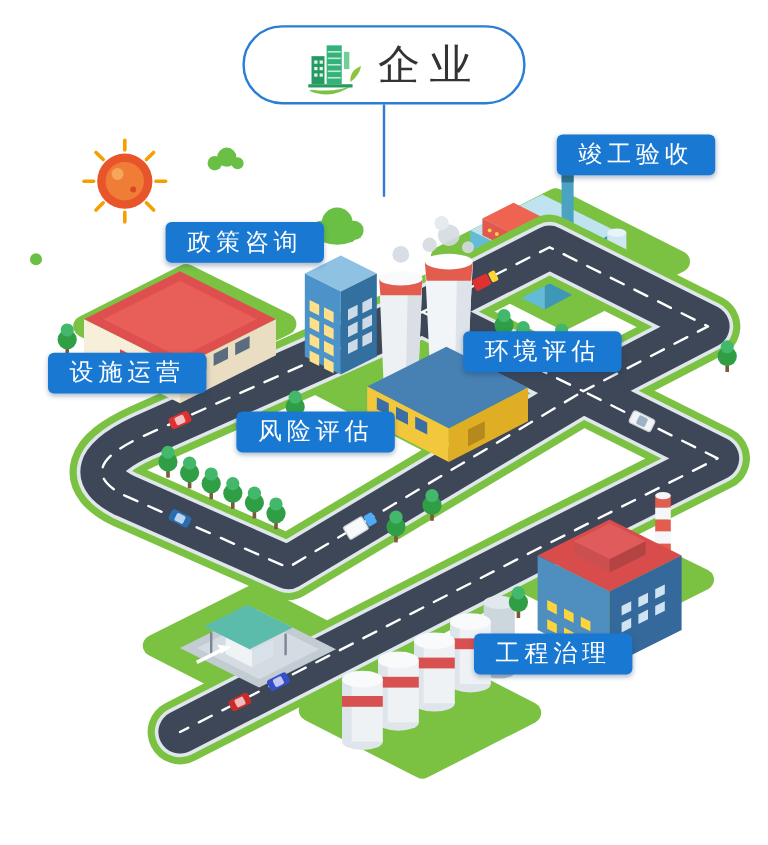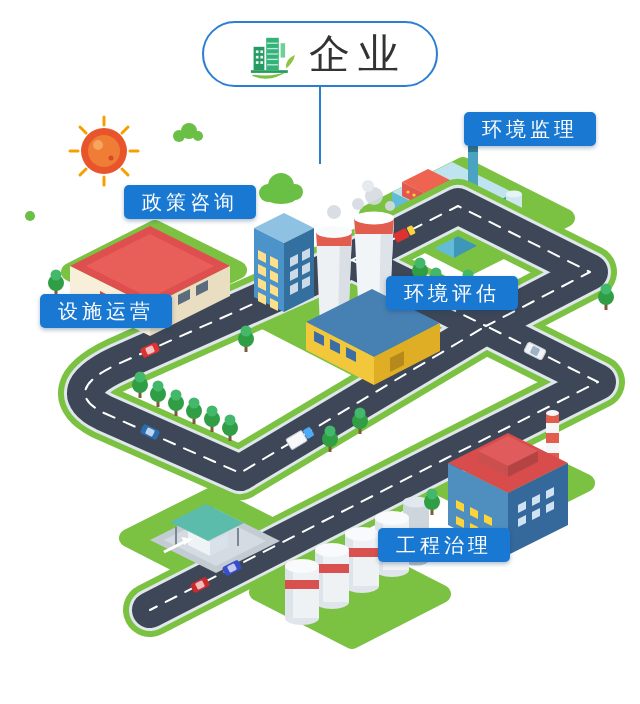--- a/index.html
+++ b/index.html
@@ -4,21 +4,21 @@
 <style>
   *{box-sizing:border-box;margin:0;padding:0}
   body{background:#ffffff}
   .page{position:relative;width:640px;height:704px;background:#fff;overflow:hidden;
         font-family:"Liberation Sans","DejaVu Sans",sans-serif}
   .scene{position:absolute;left:0;top:0}
   .pill{position:absolute;left:202px;top:21px;width:236px;height:66px;background:#fff;
         border:2px solid var(--pill-border,#2a7fd4);border-radius:33px;
         display:flex;align-items:center;justify-content:center;gap:14px;z-index:3}
   .pill-icon{width:54px;height:54px;flex:0 0 auto}
-  .pill-title{font-size:41px;color:var(--title-color,#333);letter-spacing:8px;margin-right:-8px;font-weight:500}
+  .pill-title{font-size:35px;color:var(--title-color,#333);letter-spacing:8px;margin-right:-8px;font-weight:500}
   .connector{position:absolute;left:319px;top:87px;width:2px;height:77px;
              background:var(--pill-border,#2a7fd4);z-index:2}
   .label{position:absolute;background:var(--label-bg,#1878d2);color:var(--label-text,#fff);
          font-size:20px;letter-spacing:4px;padding:5px 18px;border-radius:5px;line-height:1.2;
          box-shadow:0 2px 4px rgba(24,60,110,.35);white-space:nowrap;cursor:pointer;z-index:4}
 </style>
 </head>
 <body>
 
 <div class="page">
@@ -322,19 +322,20 @@
           <line x1="29" y1="36" x2="41" y2="36"></line>
         <line x1="29" y1="42" x2="41" y2="42"></line>
       </g>
       <rect x="44" y="18" width="5" height="16" fill="#6fcf97"></rect>
     </svg>
     <span class="pill-title">企业</span>
   </div>
 
   <div class="connector"></div>
 
-  <div class="label" style="left:464px;top:112px">环境监理</div>
-  <div class="label" style="left:124px;top:185px">政策咨询</div>
+  <div class="label" style="left:464px;top:112px">竣工验收</div>
+  <div class="label" style="left:138px;top:185px">政策咨询</div>
   <div class="label" style="left:386px;top:276px">环境评估</div>
   <div class="label" style="left:40px;top:294px">设施运营</div>
-  <div class="label" style="left:378px;top:528px">工程治理</div>
+  <div class="label" style="left:197px;top:343px">风险评估</div>
+  <div class="label" style="left:395px;top:528px">工程治理</div>
 
 </div>
 
 </body></html>

